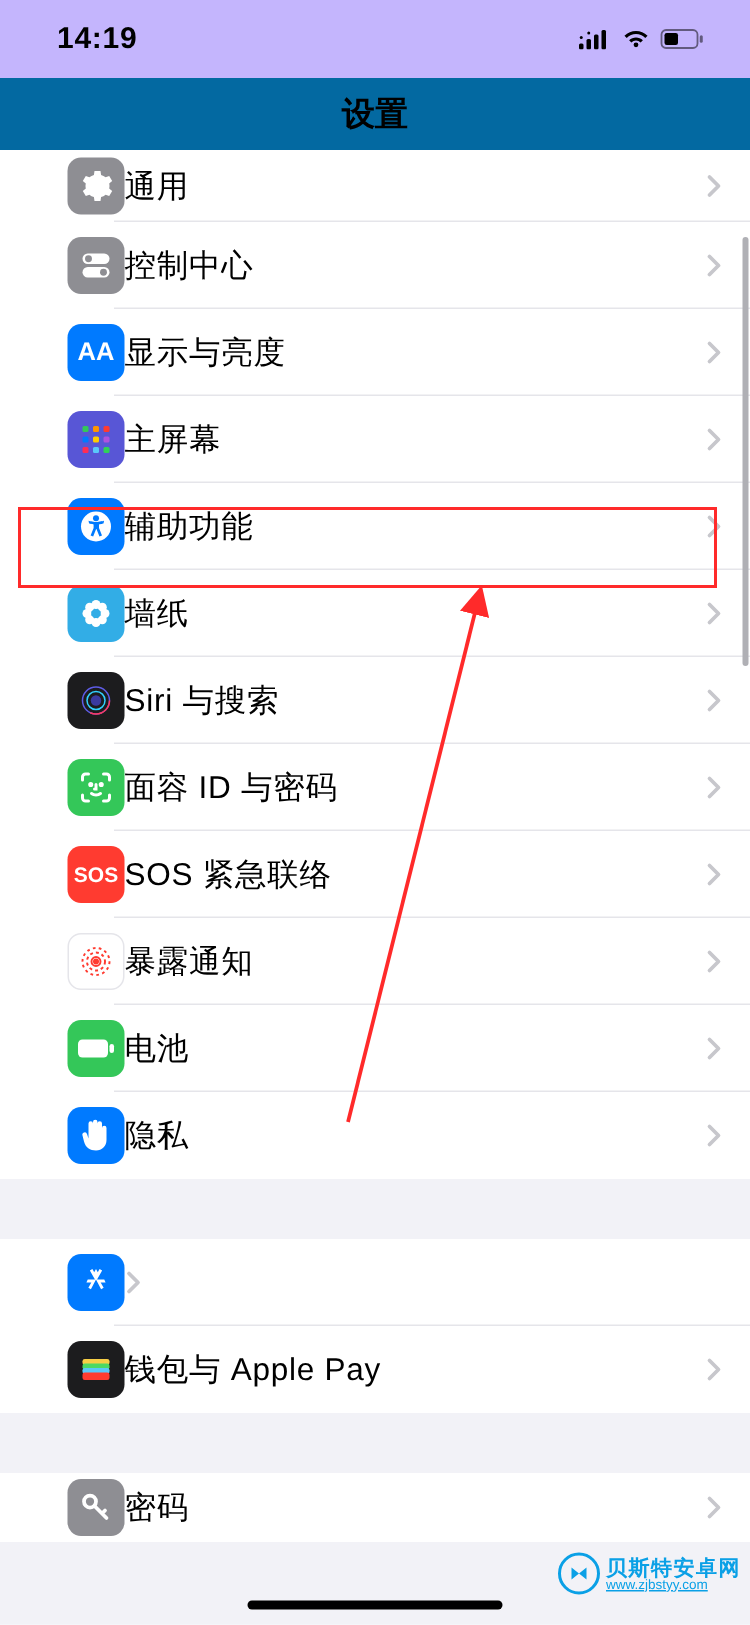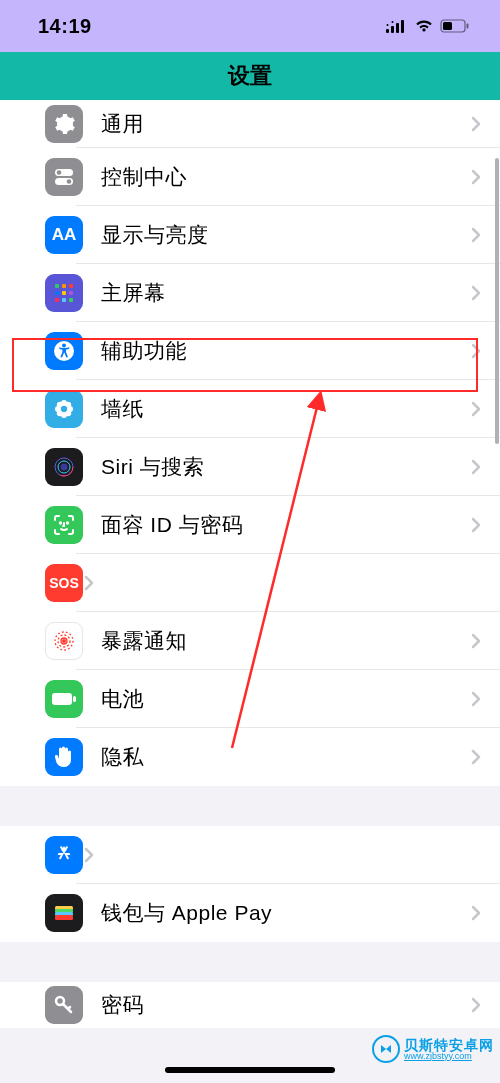--- a/index.html
+++ b/index.html
@@ -3,29 +3,29 @@
   <meta charset="utf-8">
   <style>
     * { margin: 0; padding: 0; box-sizing: border-box; -webkit-font-smoothing: antialiased; }
     html, body { width: 500px; height: 1083px; background: #f2f2f7; font-family: -apple-system, "Helvetica Neue", Arial, "PingFang SC", sans-serif; color: #000; overflow: hidden; position: relative; }
 
     .status { height: 52px; display: flex; align-items: center; justify-content: space-between; padding: 0 30px 0 38px; background: #c4b5fd; }
     .status .time { font-size: 20px; font-weight: 600; letter-spacing: 0.5px; }
     .status .right { display: flex; align-items: center; gap: 6px; }
     .status .right svg { display: block; }
 
-    .nav { height: 48px; background: #14b8a6; display: flex; align-items: center; justify-content: center; border-bottom: 1px solid rgba(0,0,0,0); }
+    .nav { height: 48px; background: #0369a1; display: flex; align-items: center; justify-content: center; border-bottom: 1px solid rgba(0,0,0,0); }
     .nav .title { font-size: 22px; font-weight: 600; }
 
     .list { background: #fff; }
     .group-gap { height: 40px; background: #f2f2f7; }
 
     .row { display: flex; align-items: center; height: 58px; padding-left: 20px; position: relative; }
     .row .icon { width: 38px; height: 38px; border-radius: 9px; flex: 0 0 38px; display: flex; align-items: center; justify-content: center; margin-left: 25px; }
-    .row .label { flex: 1 1 auto; font-size: 21px; padding-left: 18px; letter-spacing: 0.5px; }
+    .row .label { flex: 1 1 auto; font-size: 21px; padding-left: 0; letter-spacing: 0.5px; }
     .row .chevron { flex: 0 0 30px; color: #c7c7cc; display: flex; align-items: center; justify-content: center; padding-right: 18px; }
     .sep { position: absolute; left: 76px; right: 0; bottom: 0; height: 1px; background: #e5e5ea; }
 
     .highlight-box { position: absolute; border: 2px solid #ff2a2a; pointer-events: none; }
 
     .scroll-ind { position: absolute; right: 1px; width: 4px; background: #b0b0b5; border-radius: 2px; }
 
     .arrow-svg { position: absolute; pointer-events: none; }
 
     .home-ind { position: absolute; bottom: 10px; left: 50%; transform: translateX(-50%); width: 170px; height: 6px; background: #000; border-radius: 3px; }
@@ -229,20 +229,21 @@
           <path fill="none" stroke="#c7c7cc" stroke-width="2.5" stroke-linecap="round" stroke-linejoin="round" d="M2 2l6 6-6 6"></path>
         </svg>
       </div>
     <div class="sep"></div>
   </div>
 
   <div class="row">
     <div class="icon bg-red txt-white" style="font-weight:800;font-size:14px;">
         <span>SOS</span>
       </div>
+    <div class="label">SOS 紧急联络</div>
     <div class="chevron">
         <svg width="10" height="16" viewBox="0 0 10 16">
           <path fill="none" stroke="#c7c7cc" stroke-width="2.5" stroke-linecap="round" stroke-linejoin="round" d="M2 2l6 6-6 6"></path>
         </svg>
       </div>
     <div class="sep"></div>
   </div>
 
   <div class="row">
     <div class="icon bg-white-b">

